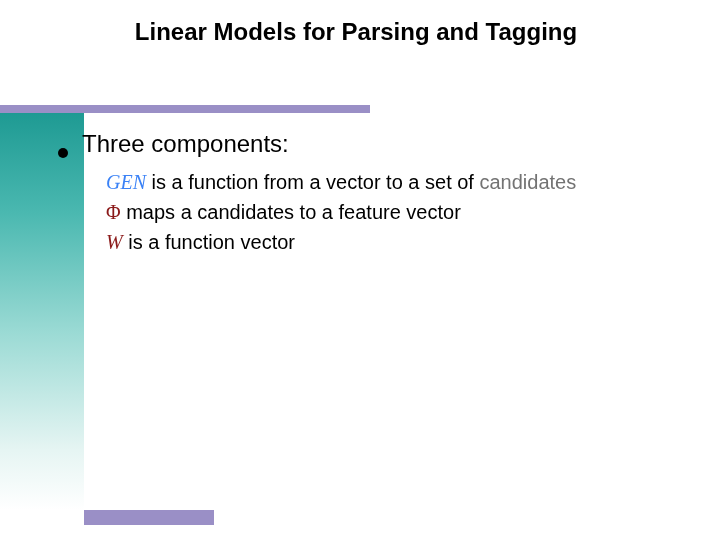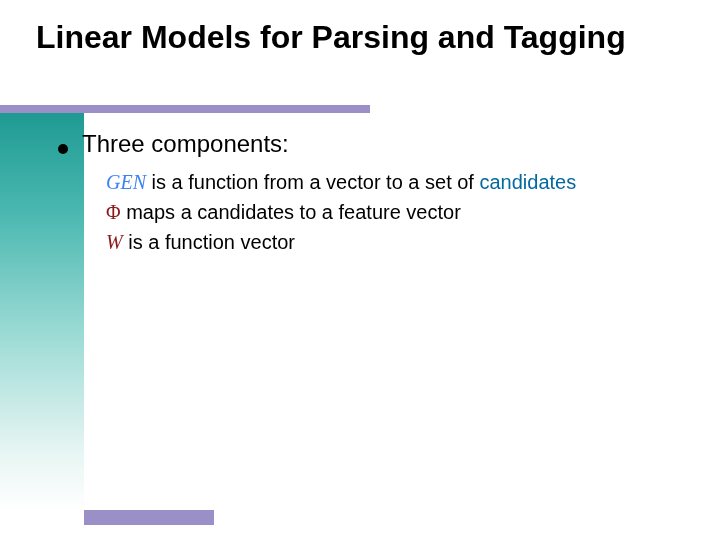--- a/index.html
+++ b/index.html
@@ -8,24 +8,25 @@
     position: relative;
     width: 720px;
     height: 540px;
     background: #ffffff;
   }
   .title {
     position: absolute;
     top: 18px;
     left: 36px;
     right: 44px;
-    font-size: 32px;
+    font-size: 24px;
     font-weight: bold;
     color: #000;
     line-height: 1.2;
+    text-align: center;
   }
   .title-underline {
     position: absolute;
     top: 105px;
     left: 0;
     width: 370px;
     height: 8px;
     background: #9a8fc6;
   }
   .gradient-panel {
@@ -37,21 +38,21 @@
     background: linear-gradient(to bottom, #1e9a93 0%, #4ab8b0 25%, #9adad4 55%, #e6f5f3 85%, #ffffff 100%);
   }
   .content {
     position: absolute;
     top: 130px;
     left: 58px;
     right: 40px;
   }
   .bullet-row {
     display: flex;
-    align-items: center;
+    align-items: flex-end;
     margin-bottom: 10px;
   }
   .bullet {
     width: 10px;
     height: 10px;
     background: #000;
     border-radius: 50%;
     margin-right: 14px;
     margin-top: 10px;
     flex-shrink: 0;
@@ -81,21 +82,21 @@
     color: #8b1a1a;
     font-size: 20px;
   }
   .w-symbol {
     font-family: "Times New Roman", serif;
     font-style: italic;
     color: #8b1a1a;
     font-size: 20px;
   }
   .candidates {
-    color: #0369a1;
+    color: #737373;
   }
   .footer-bar {
     position: absolute;
     bottom: 15px;
     left: 84px;
     width: 130px;
     height: 15px;
     background: #9a8fc6;
   }
 </style>

